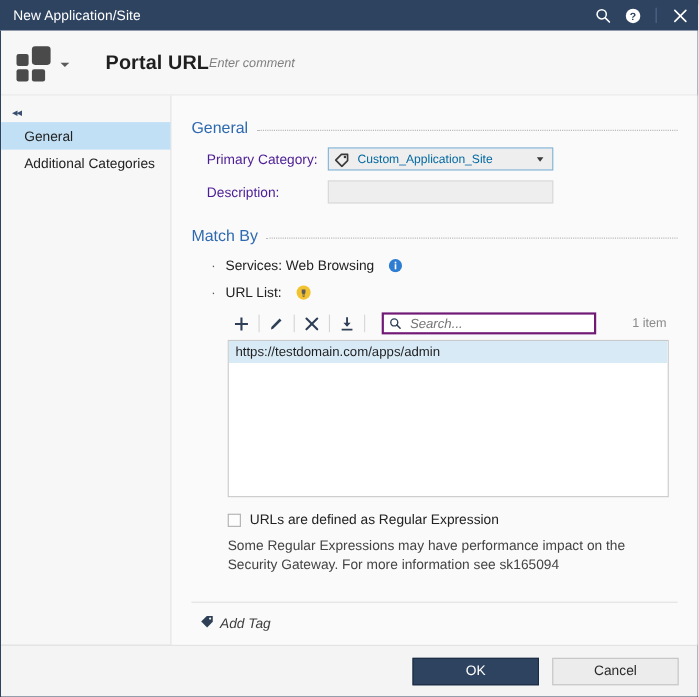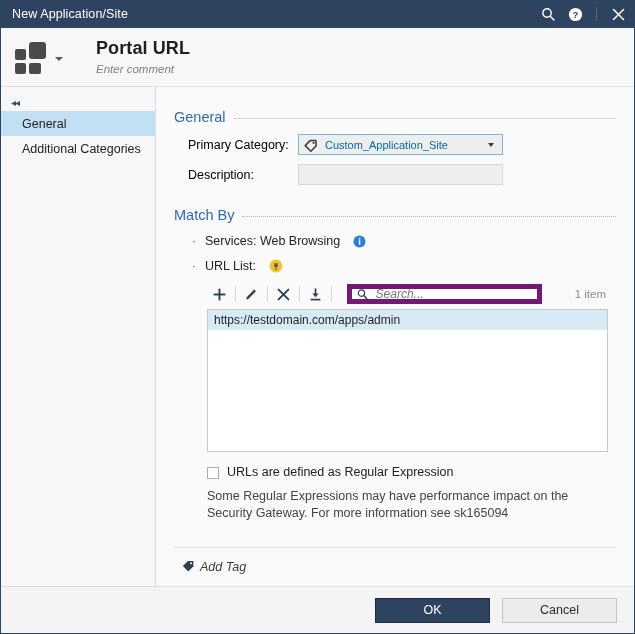--- a/index.html
+++ b/index.html
@@ -110,21 +110,20 @@
   .caret-sm {
     width: 0; height: 0;
     border-left: 4px solid transparent;
     border-right: 4px solid transparent;
     border-top: 4px solid #5a5a5a;
     margin-top: 4px;
   }
   .obj-titles {
     margin-left: 33px;
     display: flex;
-    flex-direction: column;
     justify-content: center;
   }
   .obj-name {
     font-size: 18px;
     color: #1f1f1f;
     font-weight: bold;
     line-height: 20px;
     letter-spacing: .1px;
   }
   .obj-comment {
@@ -209,21 +208,21 @@
 
   .form-row {
     display: flex;
     align-items: center;
     margin-top: 9px;
     padding-left: 14px;
   }
   .form-label {
     width: 110px;
     font-size: 12.5px;
-    color: #000000;
+    color: #4c1d95;
     flex: none;
   }
   .combo {
     width: 205px;
     height: 21px;
     background: #eeeeee;
     border: 1px solid #7fb4d8;
     box-sizing: border-box;
     display: flex;
     align-items: center;
@@ -310,21 +309,21 @@
   }
   .vsep {
     width: 1px; height: 16px;
     background: #d5d5d5;
     margin: 0 3px;
   }
   .searchbox {
     width: 195px;
     height: 20px;
     background: #ffffff;
-    border: 5px solid #701a75;
+    border: 2px solid #701a75;
     margin-left: 12px;
     display: flex;
     align-items: center;
     padding: 0 5px;
     box-sizing: border-box;
     cursor: text;
   }
   .searchbox input {
     border: none;
     outline: none;

